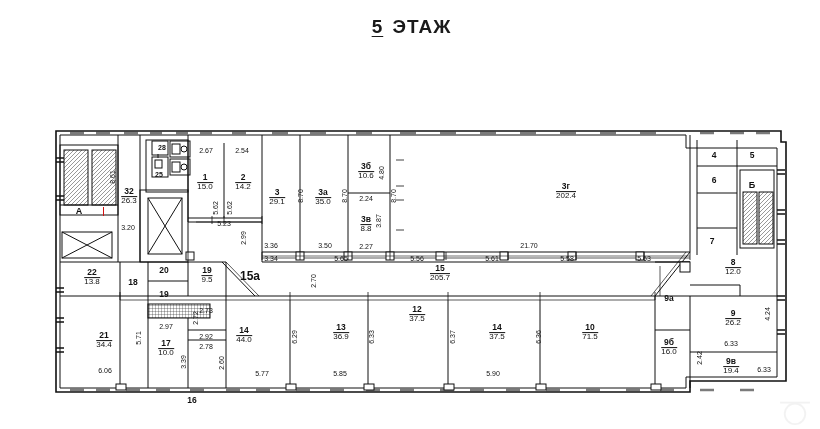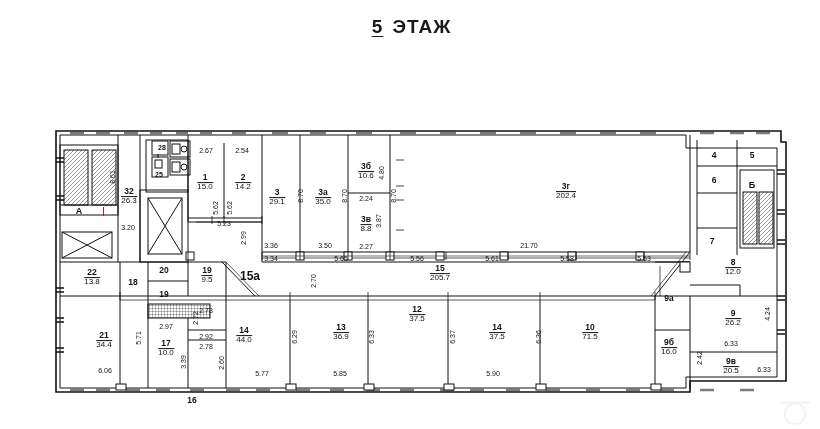--- a/index.html
+++ b/index.html
@@ -235,21 +235,21 @@
         <span class="n">9</span>
         <span class="a">26.2</span>
       </div>
     <div class="lbl roomn" style="left:669px;top:298px;">9а</div>
     <div class="lbl room" style="left:669px;top:347px;">
         <span class="n">9б</span>
         <span class="a">16.0</span>
       </div>
     <div class="lbl room" style="left:731px;top:366px;">
         <span class="n">9в</span>
-        <span class="a">20.5</span>
+        <span class="a">19.4</span>
       </div>
 
     <div class="lbl room" style="left:590px;top:332px;">
         <span class="n">10</span>
         <span class="a">71.5</span>
       </div>
     <div class="lbl room" style="left:497px;top:332px;">
         <span class="n">14</span>
         <span class="a">37.5</span>
       </div>

